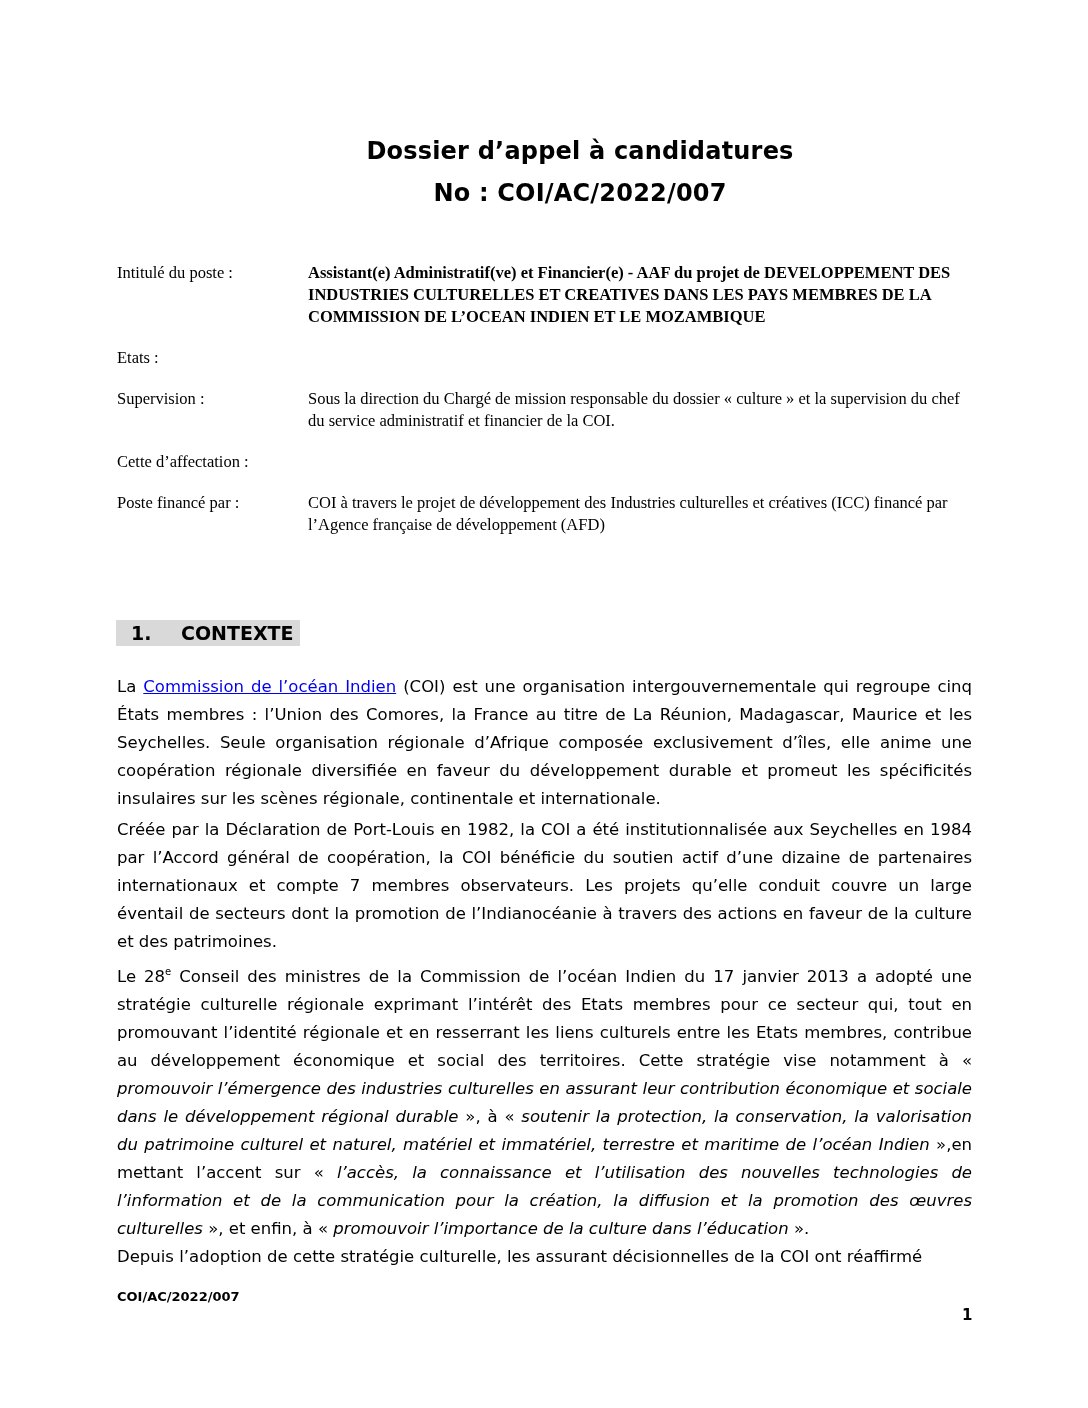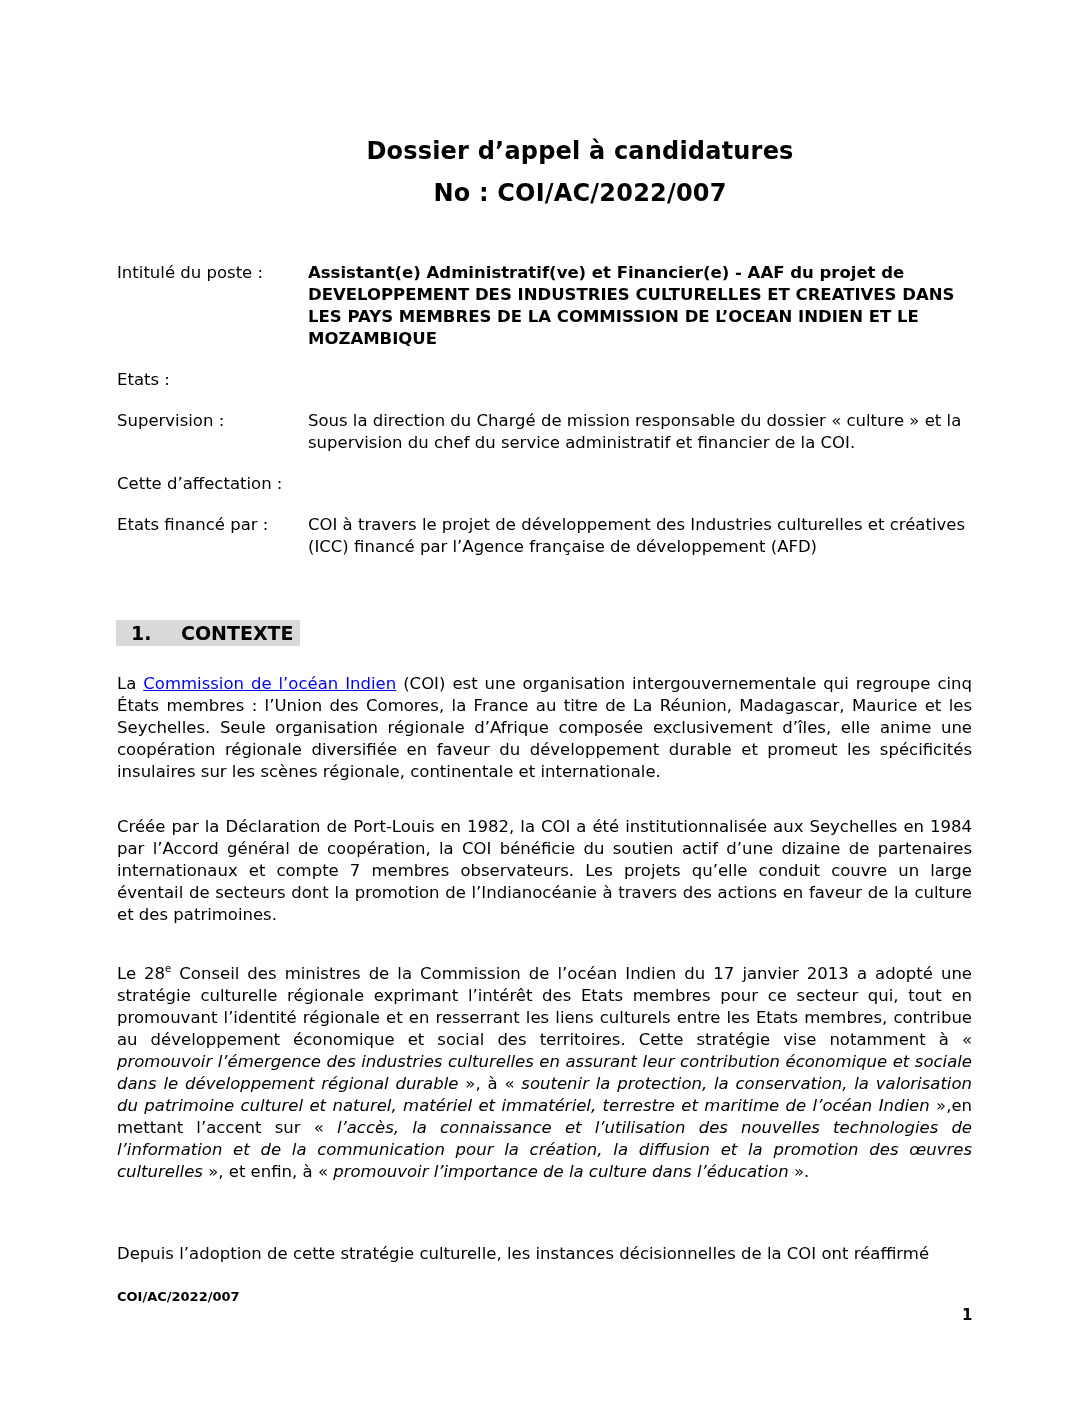--- a/index.html
+++ b/index.html
@@ -3,29 +3,29 @@
 <meta charset="utf-8">
 <style>
   html, body { margin: 0; padding: 0; background: #ffffff; }
   body { width: 1088px; height: 1408px; position: relative; overflow: hidden;
          font-family: "DejaVu Sans", sans-serif; color: #000; }
   .title { position: absolute; left: 0; width: 1088px; text-align: center;
            font-weight: bold; font-size: 24px; letter-spacing: 0.2px; padding-left: 36px; }
   .t1 { top: 137px; }
   .t2 { top: 179px; }
   .info { position: absolute; left: 117px; width: 850px; font-size: 16.5px; line-height: 22px; }
-  .info-row { display: flex; margin-bottom: 19px; }
+  .info-row { display: flex; margin-bottom: 19px; font-family: Liberation Serif, serif; }
   .info-label { width: 191px; flex: none; }
   .info-val { flex: 1; }
   .bold { font-weight: bold; }
   .section { position: absolute; left: 116px; top: 620px; background: #d9d9d9;
              font-weight: bold; font-size: 19px; padding: 2px 6px 2px 15px; }
   .section .num { display: inline-block; width: 50px; }
   .para { position: absolute; left: 117px; width: 855px; font-size: 16.5px;
-          line-height: 22px; text-align: justify; }
+          line-height: 28px; text-align: justify; }
   a.link { color: #0000ee; text-decoration: underline; }
   .footer-ref { position: absolute; left: 117px; top: 1289px; font-weight: bold; font-size: 13px; }
   .page-num { position: absolute; left: 962px; top: 1306px; font-weight: bold; font-size: 15px; }
   sup { font-size: 10px; }
 </style>
 </head>
 <body>
 
 <div class="title t1">Dossier d’appel à candidatures</div>
 <div class="title t2">No : COI/AC/2022/007</div>
@@ -39,35 +39,35 @@
     <div class="info-label">Etats :</div>
   </div>
   <div class="info-row">
     <div class="info-label">Supervision :</div>
     <div class="info-val">Sous la direction du Chargé de mission responsable du dossier « culture » et la supervision du chef du service administratif et financier de la COI.</div>
   </div>
   <div class="info-row">
     <div class="info-label">Cette d’affectation :</div>
   </div>
   <div class="info-row">
-    <div class="info-label">Etats financé par :</div>
+    <div class="info-label">Poste financé par :</div>
     <div class="info-val">COI à travers le projet de développement des Industries culturelles et créatives (ICC) financé par l’Agence française de développement (AFD)</div>
   </div>
 </div>
 
 <div class="section">
   <span class="num">1.</span><span>CONTEXTE</span>
 </div>
 
 <div class="para" style="top:673px;">
   <span>La </span><a class="link" href="#">Commission de l’océan Indien</a><span> (COI) est une organisation intergouvernementale qui regroupe cinq États membres : l’Union des Comores, la France au titre de La Réunion, Madagascar, Maurice et les Seychelles. Seule organisation régionale d’Afrique composée exclusivement d’îles, elle anime une coopération régionale diversifiée en faveur du développement durable et promeut les spécificités insulaires sur les scènes régionale, continentale et internationale.</span>
 </div>
 
 <div class="para" style="top:816px;">Créée par la Déclaration de Port-Louis en 1982, la COI a été institutionnalisée aux Seychelles en 1984 par l’Accord général de coopération, la COI bénéficie du soutien actif d’une dizaine de partenaires internationaux et compte 7 membres observateurs. Les projets qu’elle conduit couvre un large éventail de secteurs dont la promotion de l’Indianocéanie à travers des actions en faveur de la culture et des patrimoines.</div>
 
 <div class="para" style="top:958px;">
   <span>Le 28</span><sup>e</sup><span> Conseil des ministres de la Commission de l’océan Indien du 17 janvier 2013 a adopté une stratégie culturelle régionale exprimant l’intérêt des Etats membres pour ce secteur qui, tout en promouvant l’identité régionale et en resserrant les liens culturels entre les Etats membres, contribue au développement économique et social des territoires. Cette stratégie vise notamment à « </span><i>promouvoir l’émergence des industries culturelles en assurant leur contribution économique et sociale dans le développement régional durable</i><span> », à « </span><i>soutenir la protection, la conservation, la valorisation du patrimoine culturel et naturel, matériel et immatériel, terrestre et maritime de l’océan Indien</i><span> »,en mettant l’accent sur « </span><i>l’accès, la connaissance et l’utilisation des nouvelles technologies de l’information et de la communication pour la création, la diffusion et la promotion des œuvres culturelles</i><span> », et enfin, à « </span><i>promouvoir l’importance de la culture dans l’éducation</i><span> ».</span>
 </div>
 
-<div class="para" style="top:1243px; text-align:left; white-space:nowrap;">Depuis l’adoption de cette stratégie culturelle, les instances décisionnelles de la COI ont réaffirmé</div>
+<div class="para" style="top:1243px; text-align:left; white-space:nowrap;">Depuis l’adoption de cette stratégie culturelle, les assurant décisionnelles de la COI ont réaffirmé</div>
 
 <div class="footer-ref">COI/AC/2022/007</div>
 <div class="page-num">1</div>
 
 </body></html>

